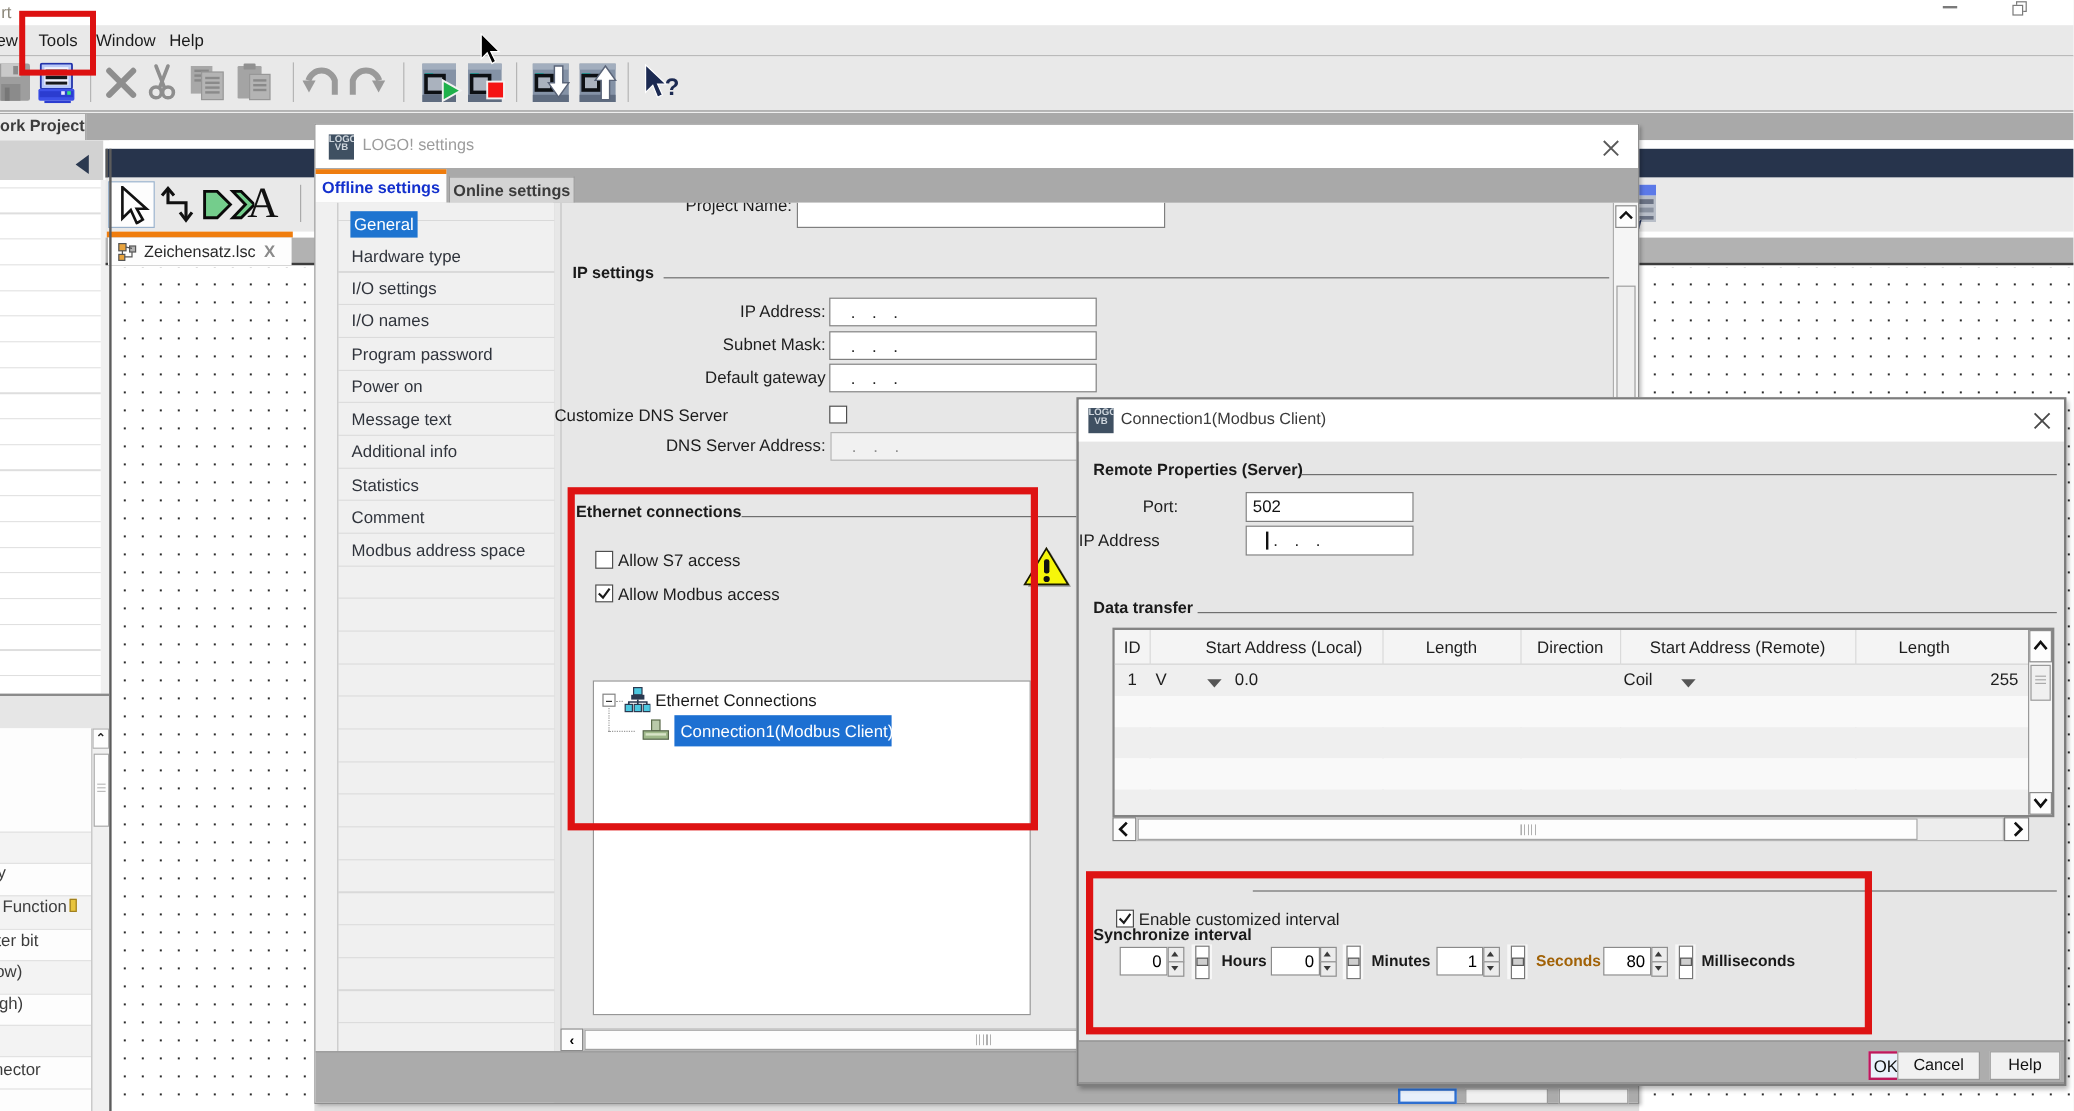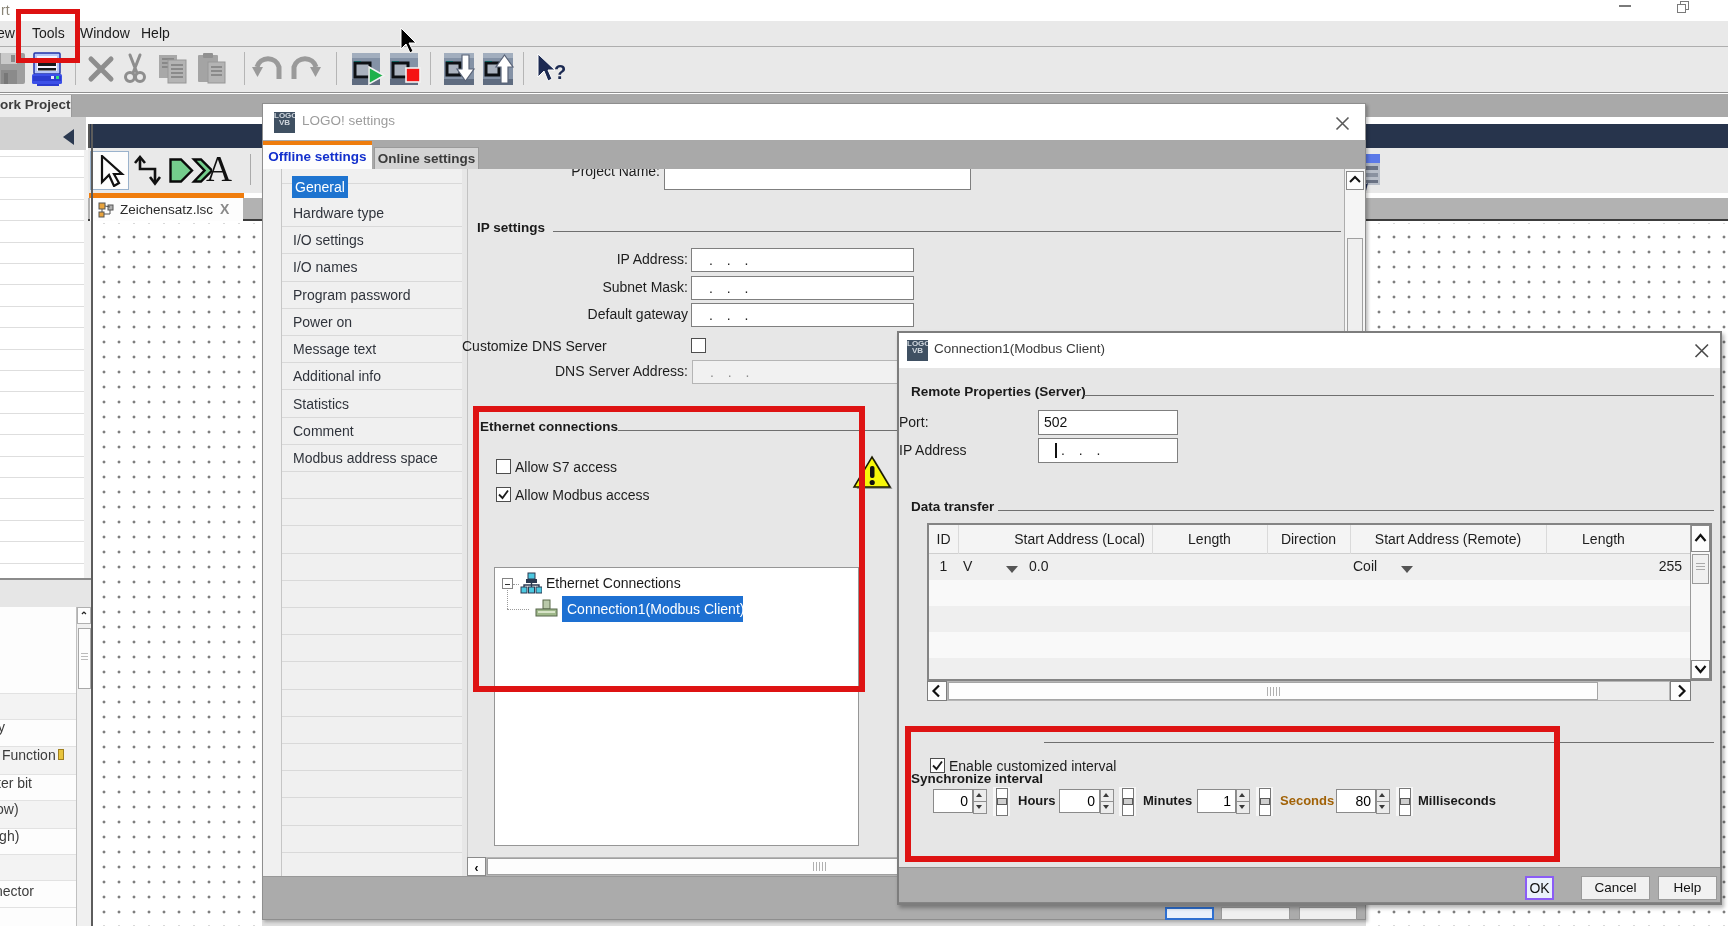--- a/index.html
+++ b/index.html
@@ -383,36 +383,36 @@
   <div class="abs" style="left:0;top:0;width:821px;height:35px;background:#ffffff;">
     <div class="abs" style="left:8px;top:7px;width:21px;height:21px;background:#3f5062;color:#cfd6dd;font-size:8px;font-weight:bold;line-height:7px;text-align:center;overflow:hidden;">LOGO<br>VB</div>
     <span class="abs" style="left:35px;top:8px;font-size:13.5px;color:#3a3a3a;">Connection1(Modbus Client)</span>
     <svg class="abs" style="left:795px;top:10px;" width="16" height="16">
         <path d="M1.5 1.5 L14 14 M14 1.5 L1.5 14" stroke="#4a4a4a" stroke-width="1.6"></path>
       </svg>
   </div>
 
   <div class="abs grp" style="left:12px;top:51px;">Remote Properties (Server)</div>
   <div class="gline" style="left:185px;top:62px;width:630px;"></div>
-  <div class="abs lbl" style="left:0;top:81px;width:136px;text-align:left;">Port:</div>
+  <div class="abs lbl" style="left:0;top:81px;width:136px;text-align:center;">Port:</div>
   <div class="field" style="left:139px;top:77px;width:140px;height:25px;"><span style="margin-left:5px;line-height:23px;">502</span></div>
   <div class="abs lbl" style="left:0;top:109px;width:136px;text-align:left;">IP Address</div>
   <div class="field" style="left:139px;top:105px;width:140px;height:25px;">
     <div class="abs" style="left:16px;top:4px;width:1.5px;height:15px;background:#111;"></div>
     <span class="dots" style="margin-left:22px;line-height:23px;">.&nbsp;.&nbsp;.</span>
   </div>
 
   <div class="abs grp" style="left:12px;top:166px;">Data transfer</div>
   <div class="gline" style="left:99px;top:177px;width:716px;"></div>
 
   <div class="abs" style="left:28px;top:190px;width:785px;height:158px;background:#fafafa;border:2px solid #848484;">
 
     <div class="abs" style="left:0;top:0;width:761px;height:29px;background:#f4f4f4;border-bottom:1px solid #cfcfcf;"></div>
     <span class="abs lbl" style="left:0px;top:6px;width:29px;text-align:center;">ID</span>
-    <span class="abs lbl" style="left:22px;top:6px;width:194px;text-align:right;">Start Address (Local)</span>
+    <span class="abs lbl" style="left:44px;top:6px;width:194px;text-align:center;">Start Address (Local)</span>
     <span class="abs lbl" style="left:223px;top:6px;width:115px;text-align:center;">Length</span>
     <span class="abs lbl" style="left:338px;top:6px;width:83px;text-align:center;">Direction</span>
     <span class="abs lbl" style="left:421px;top:6px;width:196px;text-align:center;">Start Address (Remote)</span>
     <span class="abs lbl" style="left:617px;top:6px;width:115px;text-align:center;">Length</span>
 
     <div class="abs" style="left:29px;top:0;height:154px;border-left:1px solid #dadada;"></div>
     <div class="abs" style="left:223px;top:0;height:154px;border-left:1px solid #dadada;"></div>
     <div class="abs" style="left:338px;top:0;height:154px;border-left:1px solid #dadada;"></div>
     <div class="abs" style="left:421px;top:0;height:154px;border-left:1px solid #dadada;"></div>
     <div class="abs" style="left:617px;top:0;height:154px;border-left:1px solid #dadada;"></div>
@@ -496,21 +496,21 @@
         <i class="spinup"></i>
         <i class="spindn"></i>
       </div>
     <div class="abs sldr" style="left:497px;top:-2px;"></div>
     <span class="abs b" style="left:519px;top:4px;font-size:13px;color:#1a1a1a;">Milliseconds</span>
   </div>
 
   <div class="redrect" style="left:6px;top:393px;width:655px;height:136px;"></div>
 
   <div class="abs" style="left:0;top:534px;width:821px;height:36px;background:#adadad;border-top:1px solid #919191;border-bottom:1px solid #848484;">
-    <div class="abs" style="left:626px;top:8px;width:29px;height:24px;background:#eaf1fb;border:2px solid #8b5cf6;text-align:center;"><span style="font-size:14px;color:#111;line-height:20px;">OK</span></div>
+    <div class="abs" style="left:658px;top:8px;width:29px;height:24px;background:#eaf1fb;border:2px solid #be185d;text-align:center;"><span style="font-size:14px;color:#111;line-height:20px;">OK</span></div>
     <div class="abs" style="left:682px;top:8px;width:69px;height:24px;background:#f1f1f1;border:1px solid #9a9a9a;text-align:center;"><span style="font-size:13.5px;color:#111;line-height:22px;">Cancel</span></div>
     <div class="abs" style="left:759px;top:8px;width:59px;height:24px;background:#f1f1f1;border:1px solid #9a9a9a;text-align:center;"><span style="font-size:13.5px;color:#111;line-height:22px;">Help</span></div>
   </div>
 </div>
 
 <div class="abs" style="left:16px;top:9px;width:64px;height:54px;border:5px solid #dd1111;"></div>
 
 <svg class="abs" style="left:400px;top:27px;" width="20" height="30">
   <polygon points="1,1 1,22 6,17 10,26 13,24 9,16 16,16" fill="#000" stroke="#fff" stroke-width="1"></polygon>
 </svg>

